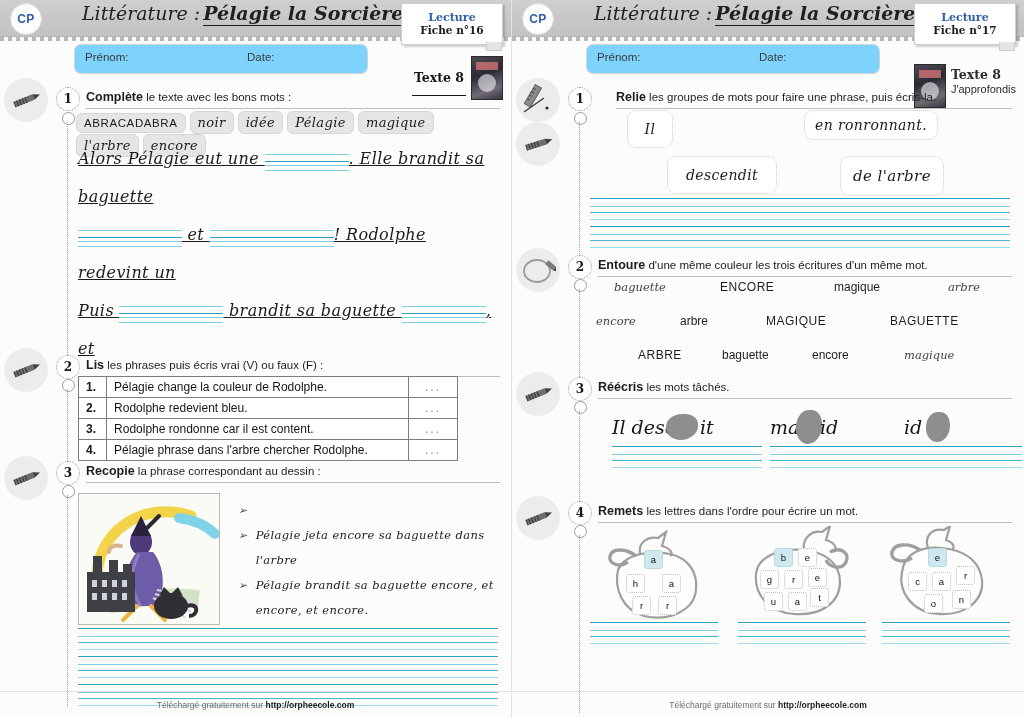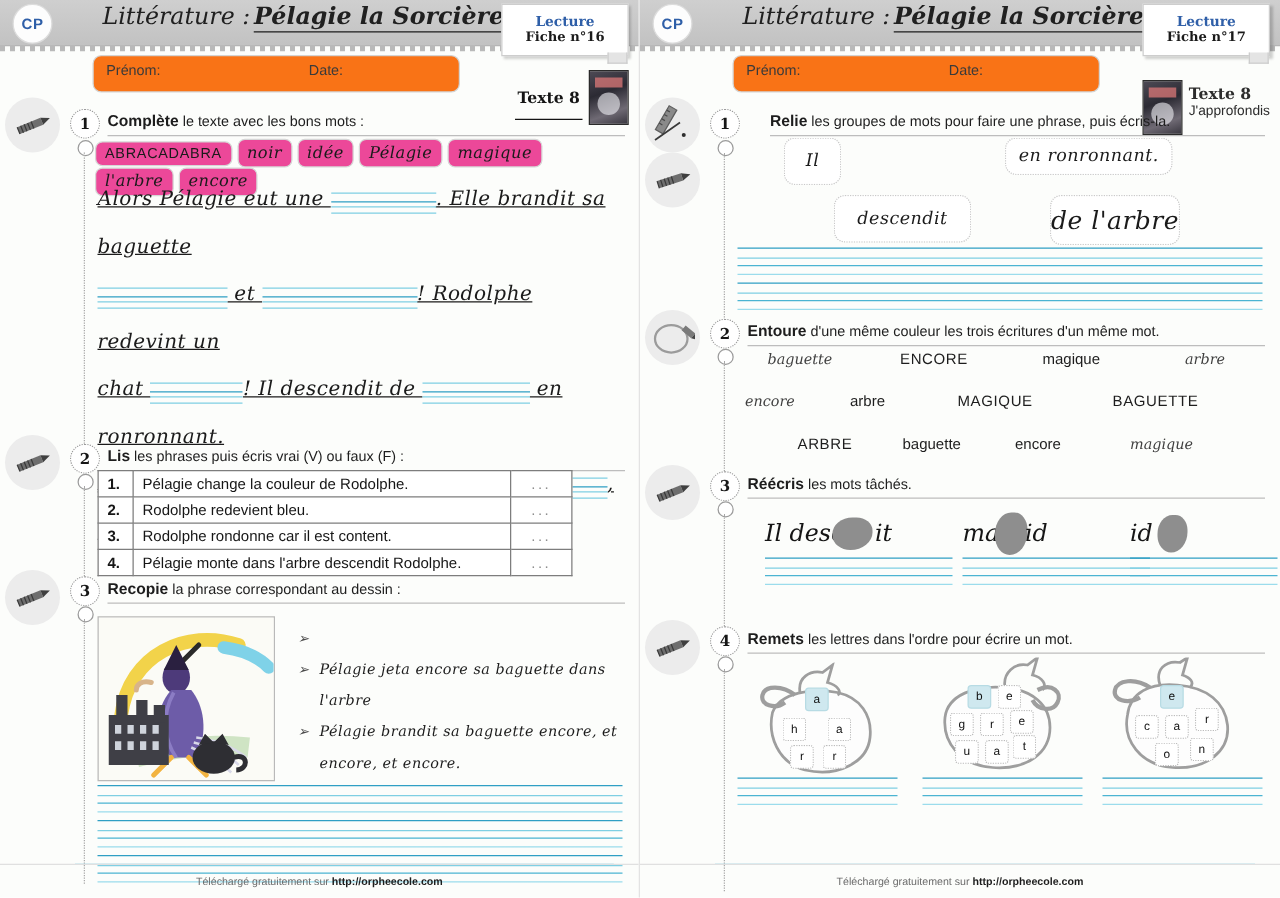--- a/index.html
+++ b/index.html
@@ -52,21 +52,21 @@
   .fiche-tab .l1{color:#2f5fa8;font-weight:bold;font-size:11px;line-height:13px;}
   .fiche-tab .l2{color:#1a1a1a;font-weight:bold;font-size:10.5px;line-height:13px;}
   .fiche-tab:after{
     content:"";position:absolute;right:0;bottom:-7px;width:14px;height:8px;
     background:#e4e4e4;border:1px solid #cdcdcd;border-top:none;
   }
 
   
   .namebox{
     position:absolute;left:74px;top:44px;width:292px;height:28px;
-    border:1px solid #d3d3d3;border-radius:7px;background:#f97316;
+    border:1px solid #d3d3d3;border-radius:7px;background:#7dd3fc;
   }
   .namebox span{position:absolute;top:6px;font-size:11.5px;color:#3a3a3a;}
   .namebox .pre{left:10px;}
   .namebox .dat{left:172px;}
 
   
   .texteblk{position:absolute;right:8px;top:56px;display:flex;align-items:flex-start;gap:5px;}
   .texte-lbl{
     font-family:"DejaVu Serif", serif;font-weight:bold;font-size:12.5px;color:#141414;
     border-bottom:1.4px solid #141414;padding:0 2px 10px 2px;margin-top:14px;white-space:nowrap;
@@ -113,21 +113,21 @@
     position:absolute;left:66.5px;width:0;
     border-left:1.6px dotted #a8a8a8;
   }
 
   
   .cursive{
     font-family:"DejaVu Serif", serif;font-style:italic;
     color:#1b1b1b;letter-spacing:.4px;
   }
   .wordchip{
-    display:inline-block;border:1px solid #d6d6d6;border-radius:6px;background:#ec4899;
+    display:inline-block;border:1px solid #d6d6d6;border-radius:6px;background:#e5e5e5;
     padding:3px 7px;margin:0 2px;font-size:13px;white-space:nowrap;
   }
   .wordchip.caps{font-style:normal;font-family:"Liberation Sans",sans-serif;font-size:11.5px;letter-spacing:.6px;}
 
   
   .gap{
     display:inline-block;vertical-align:-7px;position:relative;
     height:18px;background-image:
       linear-gradient(#7fcfe3,#7fcfe3),
       linear-gradient(#2f9fc4,#2f9fc4),
@@ -247,21 +247,20 @@
       <div class="railtop" style="top:34px;"></div>
       <div class="rail" style="top:44px;height:255px;"></div>
 
       <div style="position:absolute;left:74px;top:33px;width:428px;" class="cursive">
         <span class="wordchip caps">ABRACADABRA</span><span class="wordchip">noir</span><span class="wordchip">idée</span><span class="wordchip">Pélagie</span><span class="wordchip">magique</span><span class="wordchip">l'arbre</span><span class="wordchip">encore</span>
       </div>
 
       <div class="cursive sentence" style="position:absolute;left:78px;top:62px;width:424px;text-decoration:underline;">
         <div>Alors Pélagie eut une <span class="gap" style="width:84px"></span>. Elle brandit sa baguette</div>
         <div><span class="gap" style="width:104px"></span> et <span class="gap" style="width:124px"></span>! Rodolphe redevint un</div>
-        <div>chat <span class="gap" style="width:74px"></span>! Il descendit de <span class="gap" style="width:86px"></span> en ronronnant.</div>
         <div>Puis <span class="gap" style="width:104px"></span> brandit sa baguette <span class="gap" style="width:84px"></span>, et</div>
       </div>
     </div>
 
     <div class="ex" style="top:348px;">
       <div class="stamp" style="top:0;">
         <svg width="36" height="36" viewBox="0 0 36 36">
           <g transform="rotate(-22 18 18)">
             <rect x="6" y="15" width="20" height="6" fill="#6e6e6e"></rect>
             <polygon points="26,15 33,18 26,21" fill="#3f3f3f"></polygon>
@@ -289,21 +288,21 @@
           <td>Rodolphe redevient bleu.</td>
           <td class="ans">...</td>
         </tr>
         <tr>
           <td class="num">3.</td>
           <td>Rodolphe rondonne car il est content.</td>
           <td class="ans">...</td>
         </tr>
         <tr>
           <td class="num">4.</td>
-          <td>Pélagie monte dans l'arbre descendit Rodolphe.</td>
+          <td>Pélagie phrase dans l'arbre chercher Rodolphe.</td>
           <td class="ans">...</td>
         </tr>
       </tbody>
         </table>
     </div>
 
     <div class="ex" style="top:456px;">
       <div class="stamp" style="top:0;">
         <svg width="36" height="36" viewBox="0 0 36 36">
           <g transform="rotate(-22 18 18)">
@@ -435,21 +434,21 @@
             <rect x="6" y="15" width="20" height="6" fill="#6e6e6e"></rect>
             <polygon points="26,15 33,18 26,21" fill="#3f3f3f"></polygon>
             <path d="M6 15 l0 6 M9 15 l0 6 M12 15 l0 6 M15 15 l0 6 M18 15 l0 6" stroke="#3a3a3a" stroke-width="1"></path>
           </g>
         </svg>
       </div>
 
       <div class="linkchip cursive" style="left:115px;top:32px;width:24px;height:24px;">Il</div>
       <div class="linkchip cursive" style="left:292px;top:32px;">en ronronnant.</div>
       <div class="linkchip cursive" style="left:155px;top:78px;width:88px;height:24px;">descendit</div>
-      <div class="linkchip cursive" style="left:328px;top:78px;width:82px;height:26px;font-size:20px;">de l'arbre</div>
+      <div class="linkchip cursive" style="left:328px;top:78px;width:82px;height:26px;font-size:15px;">de l'arbre</div>
 
       <div class="lines" style="left:78px;top:120px;width:420px;">
         <div class="lineset"></div>
         <div class="lineset"></div>
       </div>
     </div>
 
     <div class="ex" style="top:248px;">
       <div class="stamp" style="top:0;">
         <svg width="36" height="36" viewBox="0 0 36 36">

